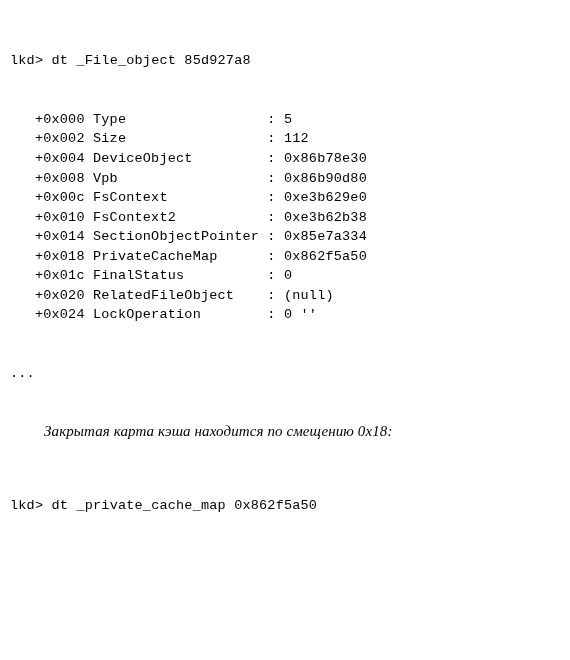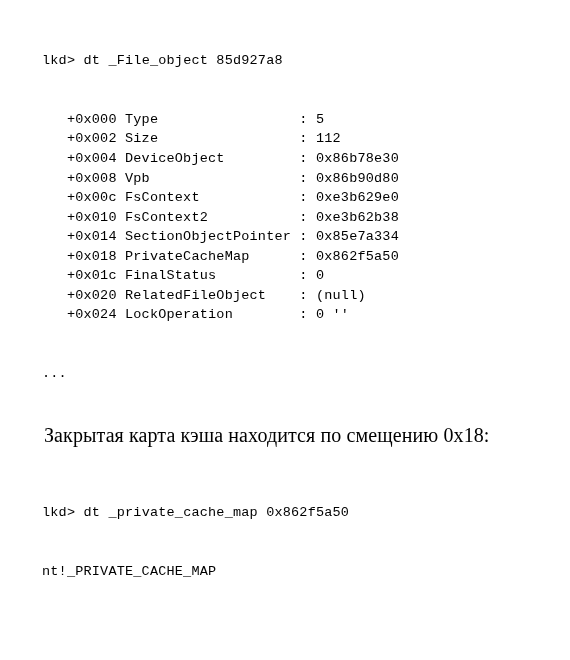--- a/index.html
+++ b/index.html
@@ -12,40 +12,39 @@
     padding: 12px 10px 12px 10px;
     box-sizing: border-box;
     font-family: "Courier New", Courier, monospace;
     font-size: 13.5px;
     line-height: 1.45;
     color: #000;
   }
   .mono-block {
     white-space: pre;
     letter-spacing: 0.2px;
-    margin-left: 32px;
   }
   .prose {
     font-family: Georgia, "Times New Roman", serif;
-    font-size: 20px;
+    font-size: 15px;
     margin: 18px 0 14px 34px;
     letter-spacing: 0.1px;
+    font-style: italic;
   }
   .cmd-line, .hdr-line, .field-line, .ellipsis-line {
     display: block;
   }
 </style>
 </head>
 <body>
 
 <div class="mono-block">
   <span class="cmd-line"><span>lkd&gt;</span> <span>dt _File_object 85d927a8</span></span>
   <span id="fields1"><span class="field-line">   +0x000 Type                 : 5</span><span class="field-line">   +0x002 Size                 : 112</span><span class="field-line">   +0x004 DeviceObject         : 0x86b78e30</span><span class="field-line">   +0x008 Vpb                  : 0x86b90d80</span><span class="field-line">   +0x00c FsContext            : 0xe3b629e0</span><span class="field-line">   +0x010 FsContext2           : 0xe3b62b38</span><span class="field-line">   +0x014 SectionObjectPointer : 0x85e7a334</span><span class="field-line">   +0x018 PrivateCacheMap      : 0x862f5a50</span><span class="field-line">   +0x01c FinalStatus          : 0</span><span class="field-line">   +0x020 RelatedFileObject    : (null)</span><span class="field-line">   +0x024 LockOperation        : 0 ''</span></span>
   <span class="ellipsis-line">...</span>
 </div>
 
 <div class="prose">Закрытая карта кэша находится по смещению 0x18:</div>
 
 <div class="mono-block">
   <span class="cmd-line"><span>lkd&gt;</span> <span>dt _private_cache_map 0x862f5a50</span></span>
-  <span class="hdr-line">nt!_PRIVATE_CACHE_MAP</span>
   
 </div>
 
 </body></html>

